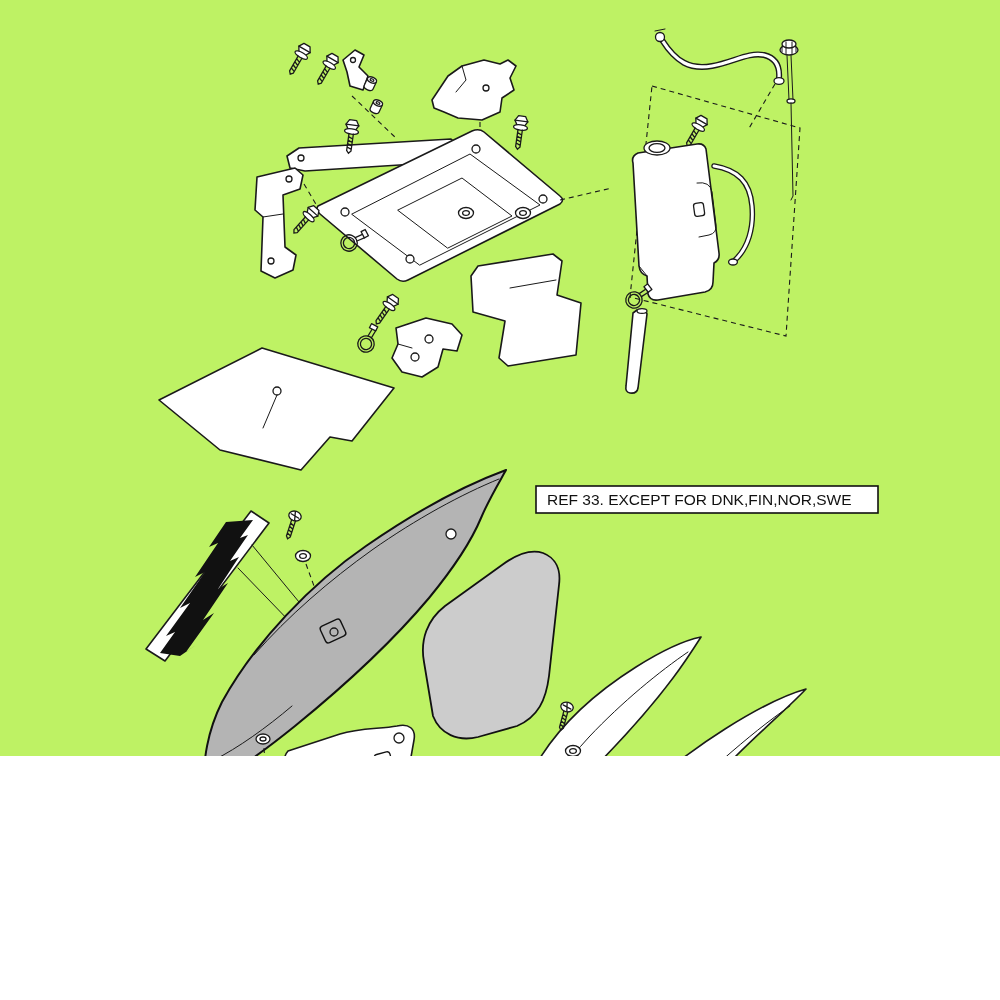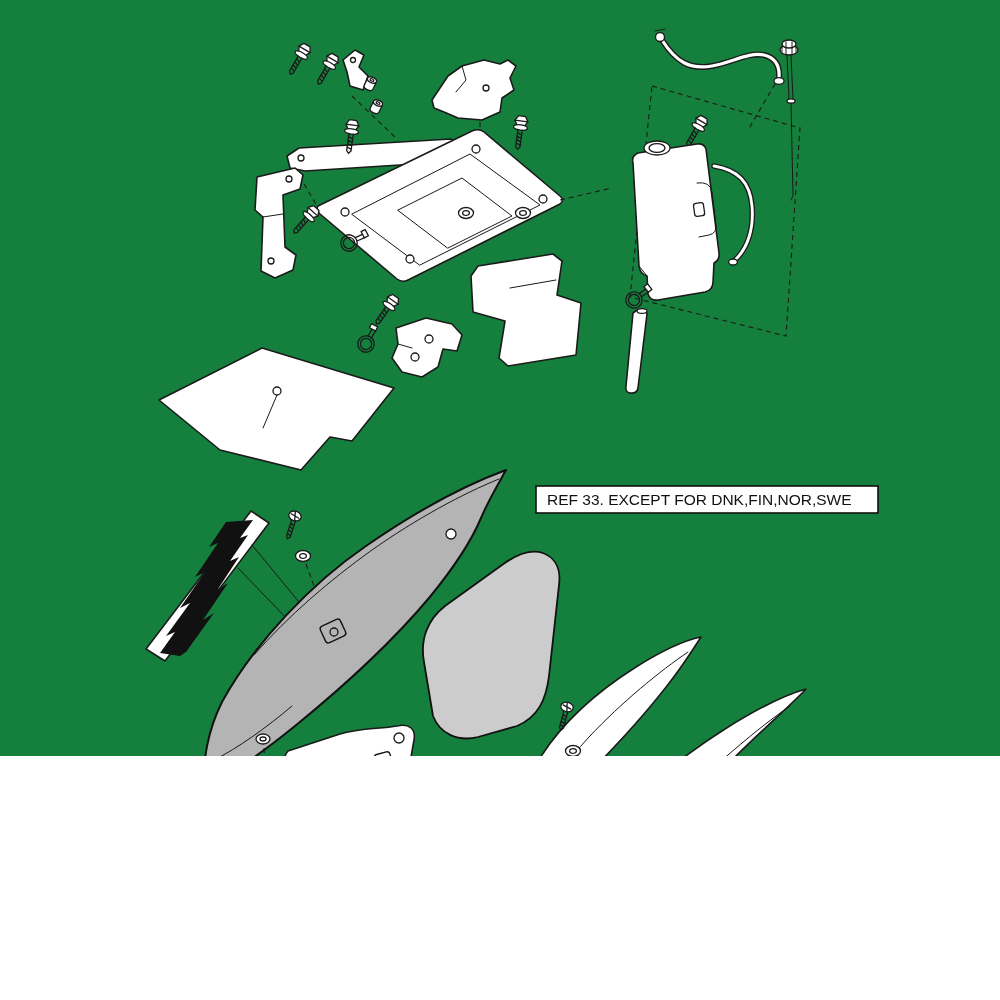--- a/index.html
+++ b/index.html
@@ -1,16 +1,16 @@
 <!DOCTYPE html>
 <html><head>
 <meta charset="utf-8">
 <style>
   html,body { margin:0; padding:0; background:#ffffff; }
-  .page { position:relative; width:1000px; height:756px; background:#15803d; overflow:hidden; }
+  .page { position:relative; width:1000px; height:756px; background:#bef264; overflow:hidden; }
   svg { display:block; }
   .fw   { fill:#ffffff; stroke:#1a1a1a; stroke-width:1.6; stroke-linejoin:round; stroke-linecap:round; }
   .thin { fill:none; stroke:#1a1a1a; stroke-width:1; stroke-linecap:round; }
   .dash { fill:none; stroke:#1a1a1a; stroke-width:1.1; stroke-dasharray:5 4; }
   .blk  { fill:#111111; stroke:none; }
   .sym  { stroke:#1a1a1a; stroke-width:1.3; fill:#ffffff; stroke-linejoin:round; stroke-linecap:round; }
   .symln{ stroke:#1a1a1a; stroke-width:1.3; fill:none; stroke-linecap:round; }
   text.label { font-family:"Liberation Sans", sans-serif; font-size:15.5px; fill:#111111; }
 </style>
 </head>

